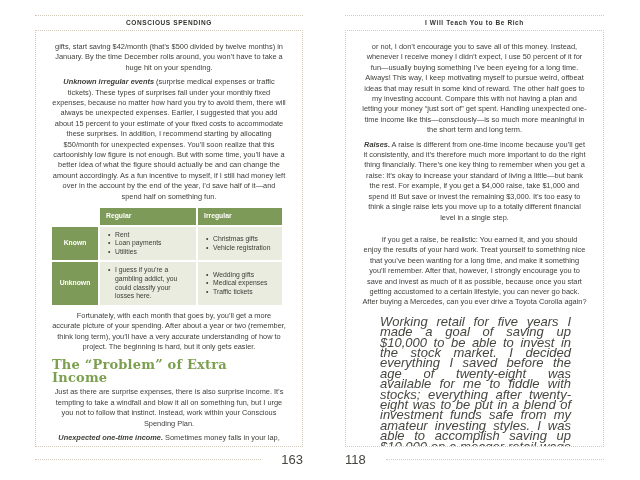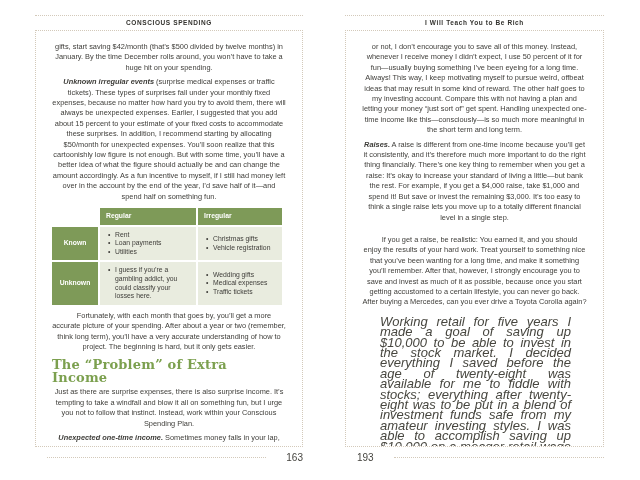--- a/index.html
+++ b/index.html
@@ -44,22 +44,22 @@
   .cell-list{list-style:none;}
   .cell-list li{position:relative;padding-left:7px;}
   .cell-list li::before{content:"\2022";position:absolute;left:0;}
 
   .testimonial{margin:9px 16px 0 18px;font-style:italic;font-size:13px;
     line-height:10.4px;text-align:justify;color:#47463F;}
   .attribution{margin:2px 16px 0 18px;text-align:right;font-weight:bold;
     font-size:7px;letter-spacing:0.3px;color:#3A3935;}
   .quote-rule{border:none;border-top:1px solid #A8A399;margin:7px 16px 0 18px;}
 
-  .footer{position:absolute;left:12px;right:0;top:452px;display:flex;align-items:center;
-    gap:20px;font-size:10px;color:#45443F;}
+  .footer{position:absolute;left:0;right:0;top:452px;display:flex;align-items:center;
+    gap:20px;font-size:13px;color:#45443F;}
   .rule-fill{flex:1;border-top:1px dotted var(--rule);height:0;}
 </style>
 </head>
 <body>
 
 <div>
 
   <section class="page page-left">
     <div class="top-rule"></div>
     <div class="running-head">CONSCIOUS SPENDING</div>
@@ -135,18 +135,18 @@
       <p class="bt no-gap"><span class="lead">Raises.</span><span> A raise is different from one-time income because you’ll get it consistently, and it’s therefore much more important to do the right thing financially. There’s one key thing to remember when you get a raise: It’s okay to increase your standard of living a little—but bank the rest. For example, if you get a $4,000 raise, take $1,000 and spend it! But save or invest the remaining $3,000. It’s too easy to think a single raise lets you move up to a totally different financial level in a single step.</span></p>
 
       <p class="bt indent">If you get a raise, be realistic: You earned it, and you should enjoy the results of your hard work. Treat yourself to something nice that you’ve been wanting for a long time, and make it something you’ll remember. After that, however, I strongly encourage you to save and invest as much of it as possible, because once you start getting accustomed to a certain lifestyle, you can never go back. After buying a Mercedes, can you ever drive a Toyota Corolla again?</p>
 
       <div class="testimonial">Working retail for five years I made a goal of saving up $10,000 to be able to invest in the stock market. I decided everything I saved before the age of twenty-eight was available for me to fiddle with stocks; everything after twenty-eight was to be put in a blend of investment funds safe from my amateur investing styles. I was able to accomplish saving up $10,000 on a meager retail wage by putting half of every raise into my 401(k) plan. Every 4 percent raise was a 2 percent raise to my retirement plan.</div>
       <div class="attribution">—JASON HENRY, 33</div>
       <hr class="quote-rule">
     </div>
 
     <div class="footer">
-      <div class="page-number">193</div>
+      <div class="page-number">118</div>
       <div class="rule-fill"></div>
     </div>
   </section>
 
 </div>
 
 </body></html>

